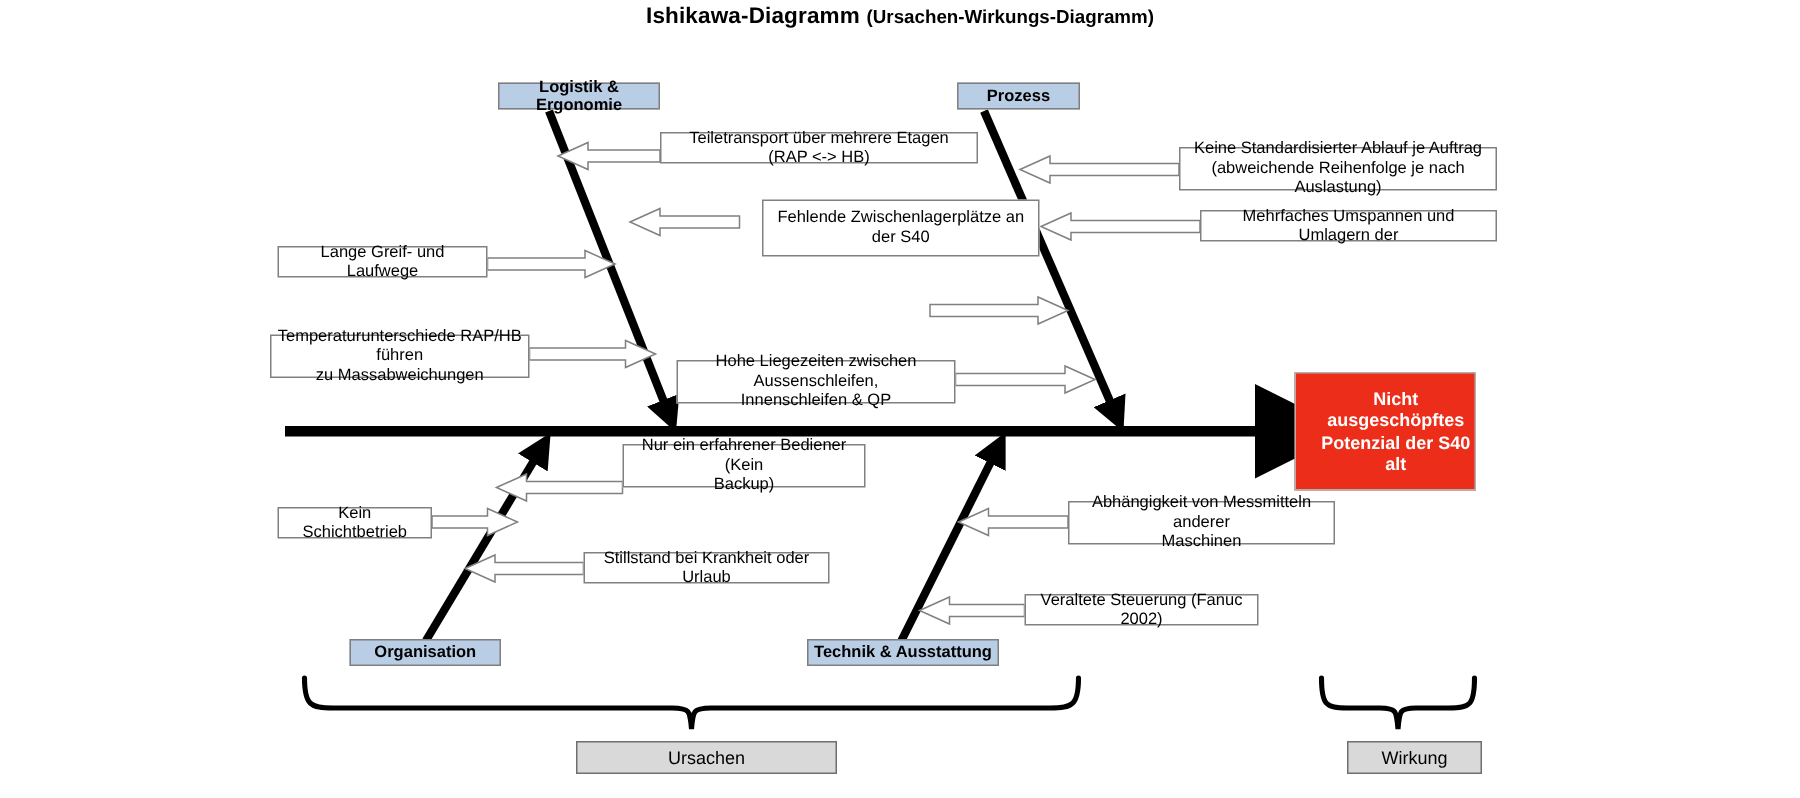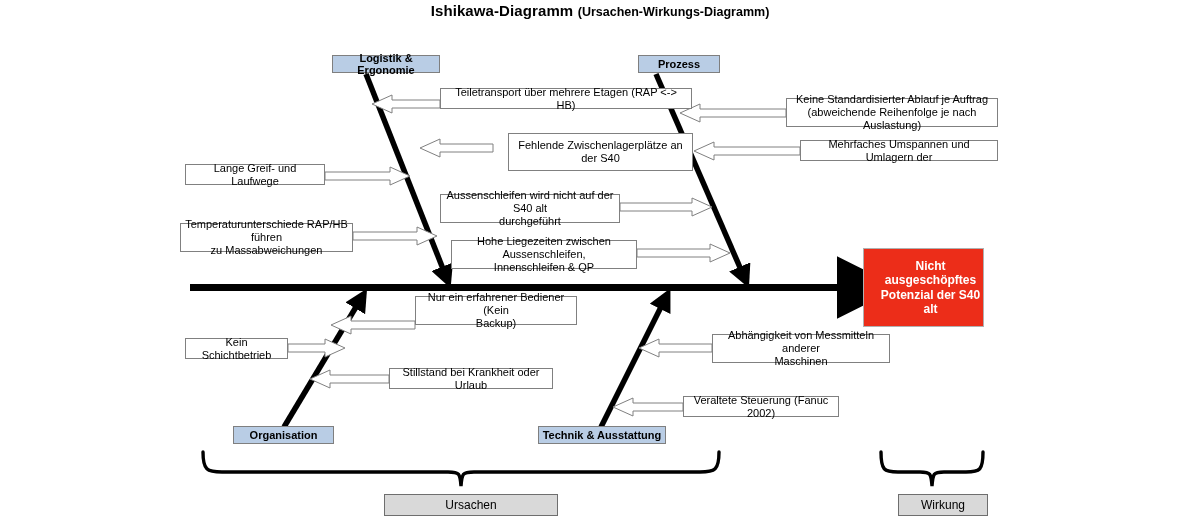--- a/index.html
+++ b/index.html
@@ -107,21 +107,21 @@
   <div class="cat" style="left:638px;top:55px;width:82px;height:18px;">
     <span>Prozess</span>
   </div>
   <div class="cat" style="left:233px;top:426px;width:101px;height:18px;">
     <span>Organisation</span>
   </div>
   <div class="cat" style="left:538px;top:426px;width:128px;height:18px;">
     <span>Technik &amp; Ausstattung</span>
   </div>
 
-  <div class="box" style="left:440px;top:88px;width:252px;height:21px;">
+  <div class="box" style="left:440px;top:88px;width:212px;height:21px;">
     <span>Teiletransport über mehrere Etagen (RAP &lt;-&gt; HB)</span>
   </div>
 
   <div class="box" style="left:508px;top:133px;width:185px;height:38px;">
     <span>Fehlende Zwischenlagerplätze an der S40</span>
   </div>
 
   <div class="box" style="left:185px;top:164px;width:140px;height:21px;">
     <span>Lange Greif- und Laufwege</span>
   </div>
@@ -133,24 +133,20 @@
 
   <div class="box" style="left:786px;top:98px;width:212px;height:29px;flex-direction:column;">
     <span>Keine Standardisierter Ablauf je Auftrag</span>
     <span>(abweichende Reihenfolge je nach Auslastung)</span>
   </div>
 
   <div class="box" style="left:800px;top:140px;width:198px;height:21px;">
     <span>Mehrfaches Umspannen und Umlagern der</span>
   </div>
 
-  <div class="box" style="left:440px;top:194px;width:180px;height:29px;flex-direction:column;">
-    <span>Aussenschleifen wird nicht auf der S40 alt</span>
-    <span>durchgeführt</span>
-  </div>
 
   <div class="box" style="left:451px;top:240px;width:186px;height:29px;flex-direction:column;">
     <span>Hohe Liegezeiten zwischen Aussenschleifen,</span>
     <span>Innenschleifen &amp; QP</span>
   </div>
 
   <div class="box" style="left:415px;top:296px;width:162px;height:29px;flex-direction:column;">
     <span>Nur ein erfahrener Bediener (Kein</span>
     <span>Backup)</span>
   </div>

